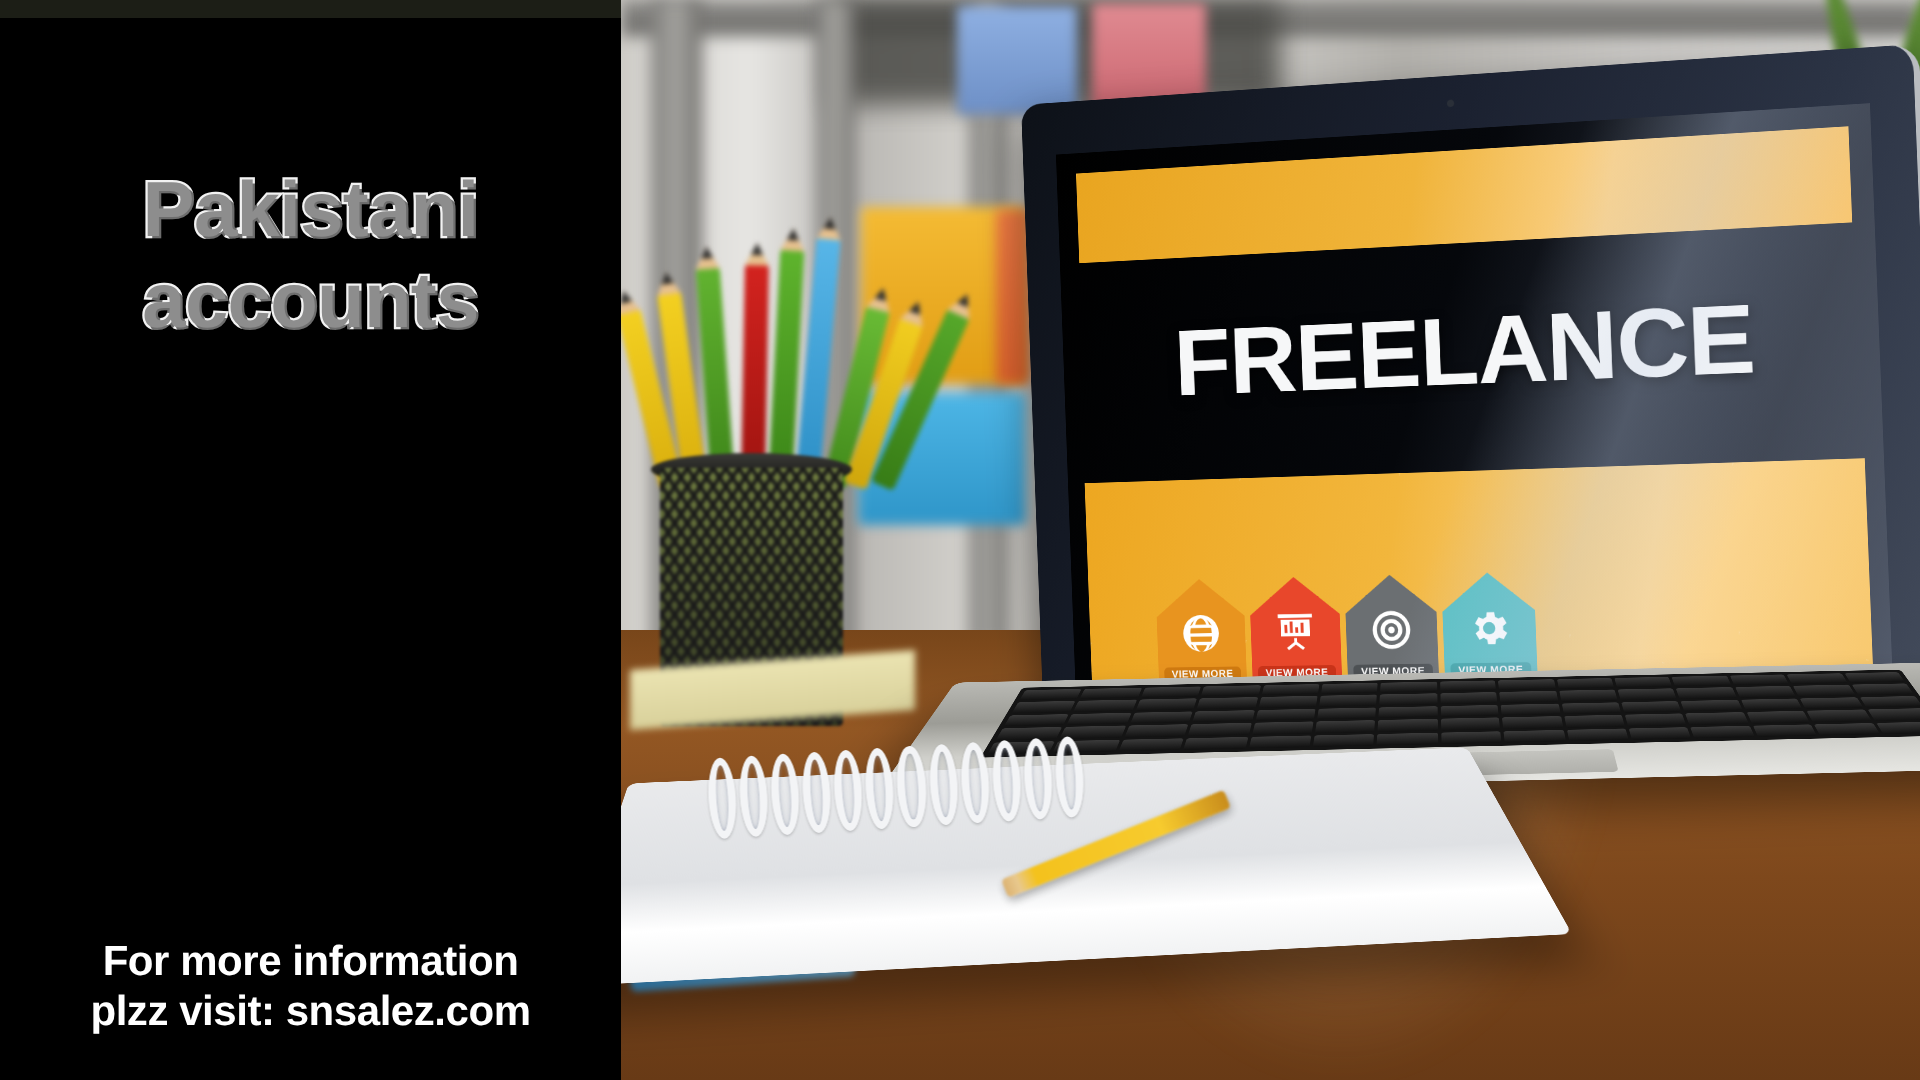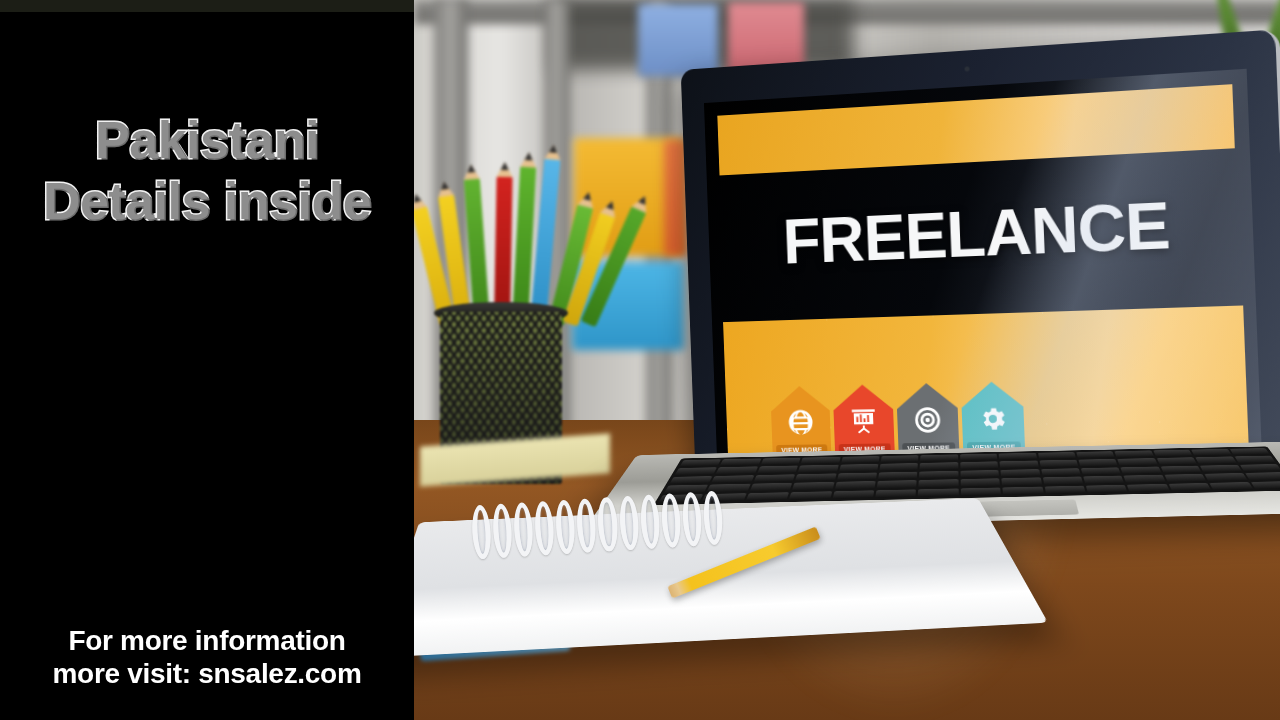--- a/index.html
+++ b/index.html
@@ -580,23 +580,23 @@
         <i class="coil"></i>
     </div>
     <div id="desk-pencil"></div>
 
   </div>
 
   <div id="left-panel">
 
     <div id="headline">
       <span class="hl-line">Pakistani</span>
-      <span class="hl-line">Details inside</span>
+      <span class="hl-line">accounts</span>
     </div>
 
     <div id="footer-text">
       <span class="ft-line">For more information</span>
-      <span class="ft-line">more visit: snsalez.com</span>
+      <span class="ft-line">plzz visit: snsalez.com</span>
     </div>
 
   </div>
 
 </div>
 
 </body></html>

